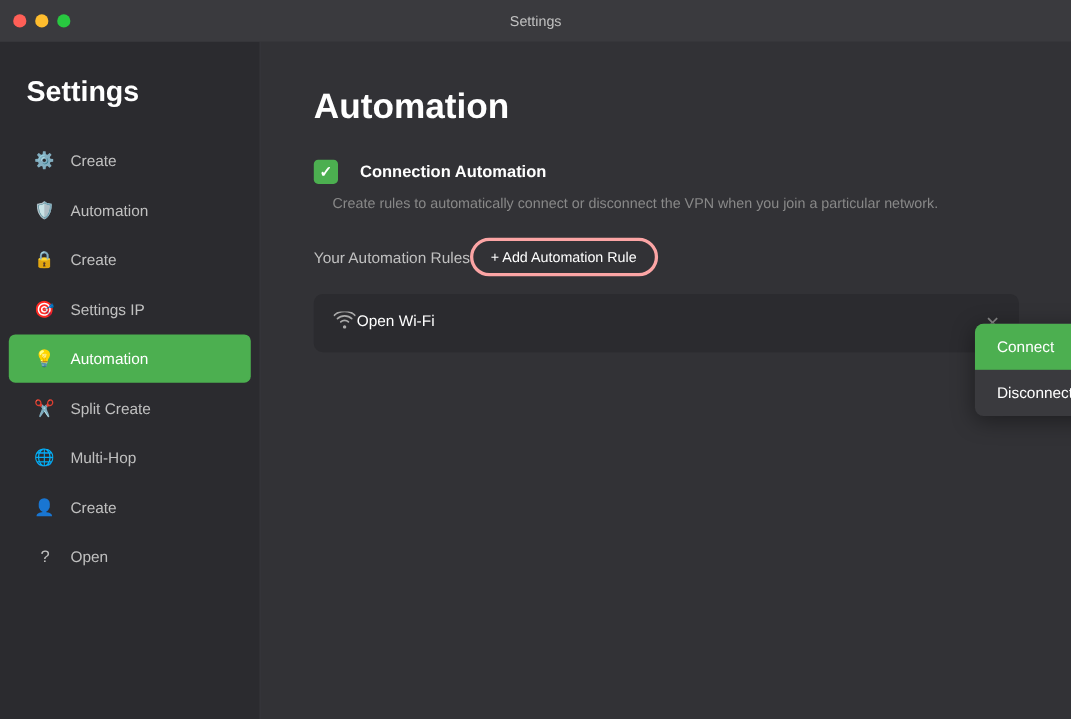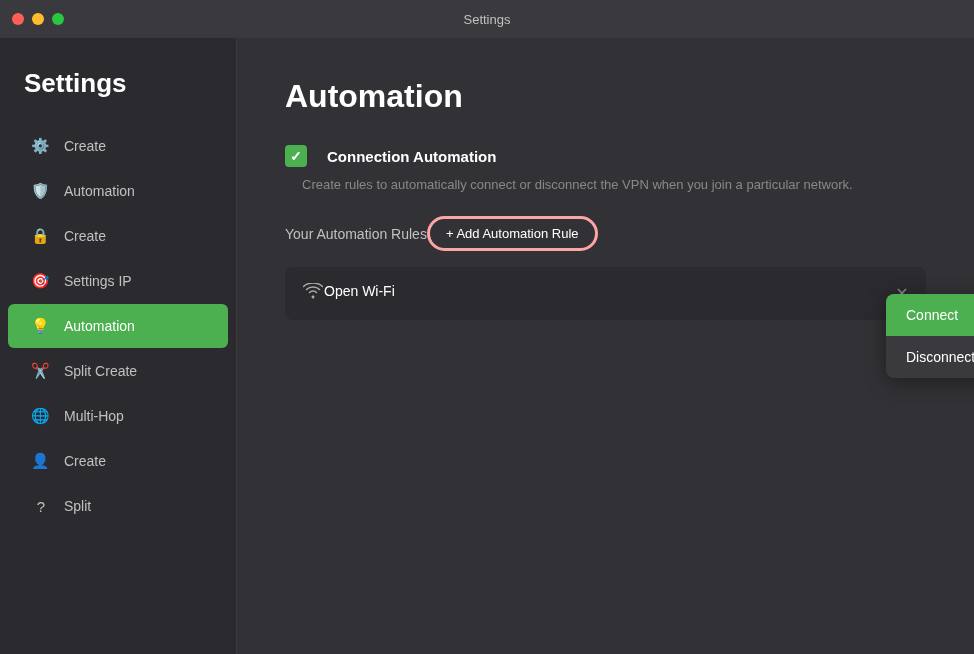--- a/index.html
+++ b/index.html
@@ -300,21 +300,21 @@
       <span>Multi-Hop</span>
     </div>
 
     <div class="sidebar-item">
       <span class="sidebar-icon">👤</span>
       <span>Create</span>
     </div>
 
     <div class="sidebar-item">
       <span class="sidebar-icon">?</span>
-      <span>Split</span>
+      <span>Open</span>
     </div>
   </div>
 
   <div class="main-content">
     <h1 class="page-title">Automation</h1>
 
     <div class="toggle-row">
       <div class="checkbox-green"></div>
       <span class="toggle-label">Connection Automation</span>
     </div>

